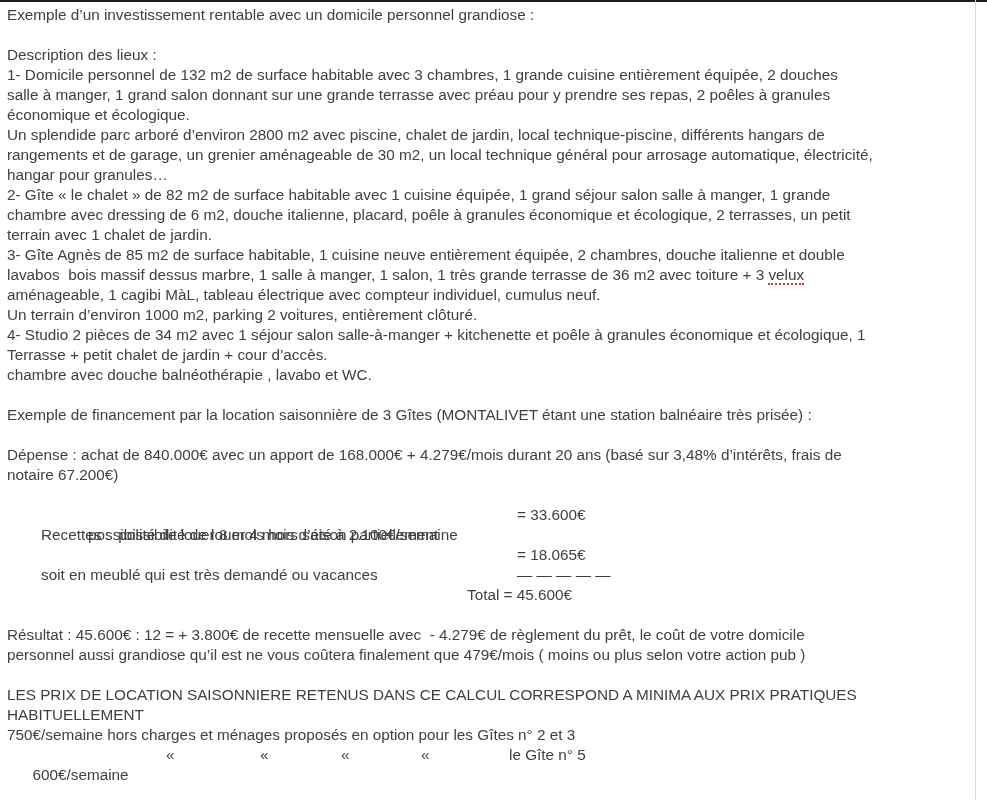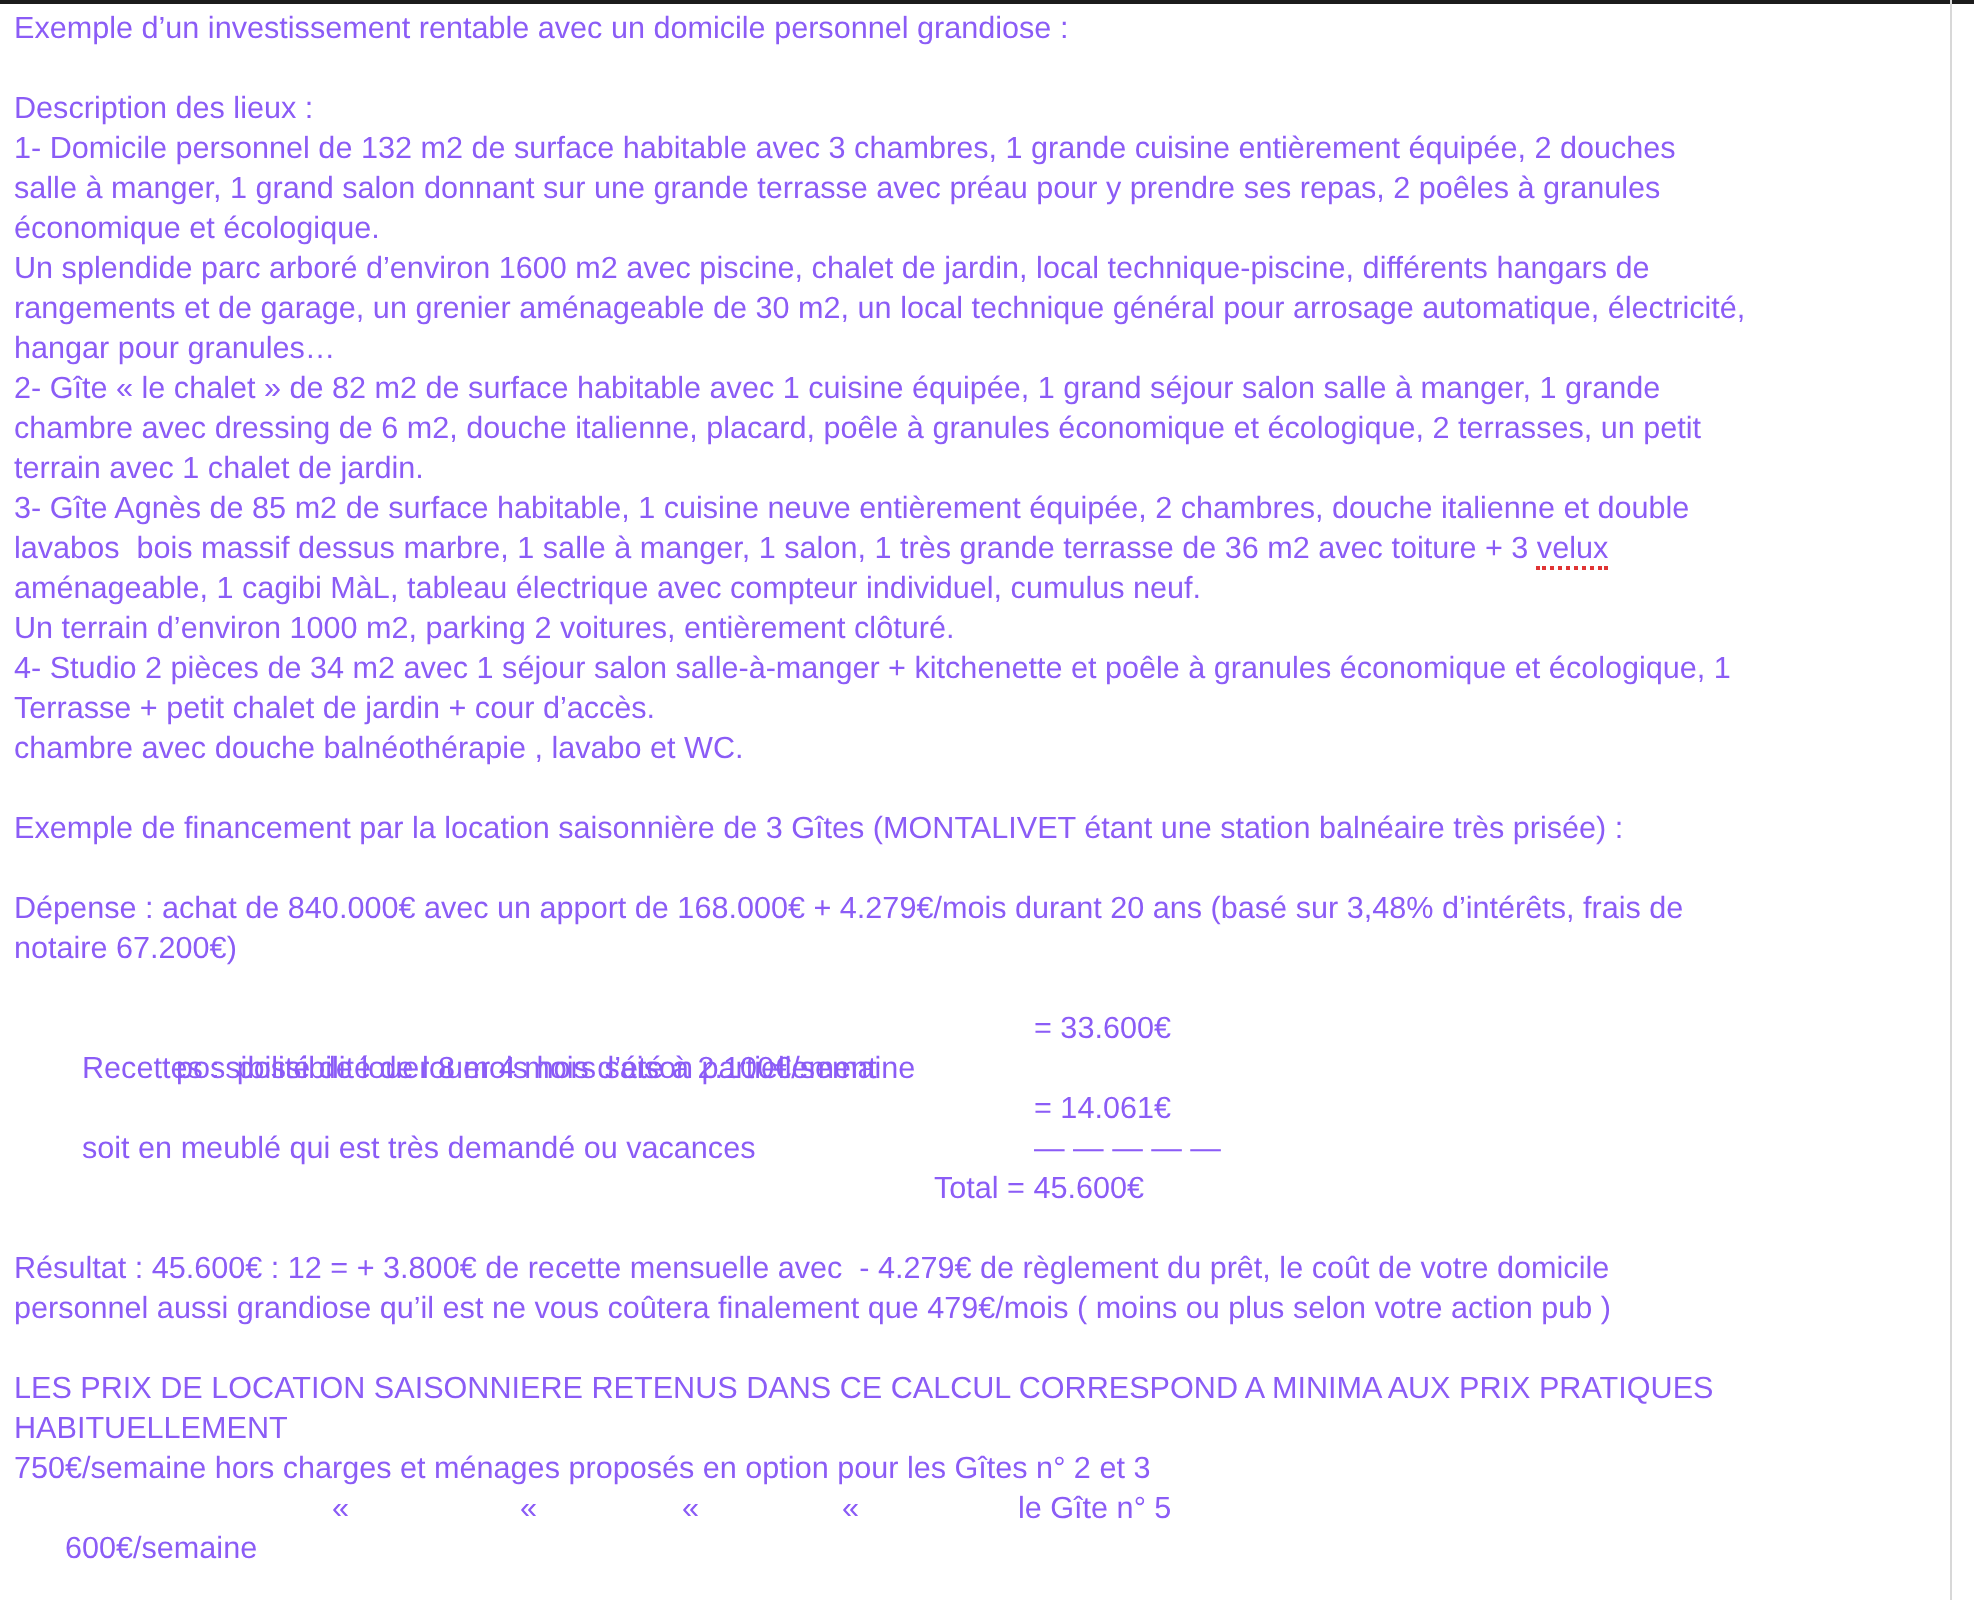--- a/index.html
+++ b/index.html
@@ -4,21 +4,21 @@
 <style>
   html,body{margin:0;padding:0;background:#ffffff;}
   .page{
     position:relative;
     width:987px;height:800px;
     background:#ffffff;
     overflow:hidden;
     font-family:"Liberation Sans", sans-serif;
     font-size:15.3px;
     line-height:20px;
-    color:#8b5cf6;
+    color:#404040;
   }
   .topbar{position:absolute;top:0;left:0;right:0;height:2px;background:#1c1c1c;}
   .edge-line{position:absolute;top:0;bottom:0;right:11px;width:1px;background:#d8d8d8;}
   .content{position:absolute;top:5px;left:7px;right:0;}
   .ln{height:20px;white-space:pre;}
   .rel{position:relative;}
   .abs{position:absolute;top:0;}
   .indent{padding-left:81px;}
   .misspell{border-bottom:2px dotted #e03434;}
 </style>
@@ -32,21 +32,21 @@
   <div class="content">
 
     <div class="ln">Exemple d’un investissement rentable avec un domicile personnel grandiose :</div>
     <div class="ln"></div>
 
     <div class="ln">Description des lieux :</div>
     <div id="description-lines">
         <div class="ln">1- Domicile personnel de 132 m2 de surface habitable avec 3 chambres, 1 grande cuisine entièrement équipée, 2 douches</div>
         <div class="ln">salle à manger, 1 grand salon donnant sur une grande terrasse avec préau pour y prendre ses repas, 2 poêles à granules</div>
         <div class="ln">économique et écologique.</div>
-        <div class="ln">Un splendide parc arboré d’environ 1600 m2 avec piscine, chalet de jardin, local technique-piscine, différents hangars de</div>
+        <div class="ln">Un splendide parc arboré d’environ 2800 m2 avec piscine, chalet de jardin, local technique-piscine, différents hangars de</div>
         <div class="ln">rangements et de garage, un grenier aménageable de 30 m2, un local technique général pour arrosage automatique, électricité,</div>
         <div class="ln">hangar pour granules…</div>
         <div class="ln">2- Gîte « le chalet » de 82 m2 de surface habitable avec 1 cuisine équipée, 1 grand séjour salon salle à manger, 1 grande</div>
         <div class="ln">chambre avec dressing de 6 m2, douche italienne, placard, poêle à granules économique et écologique, 2 terrasses, un petit</div>
         <div class="ln">terrain avec 1 chalet de jardin.</div>
         <div class="ln">3- Gîte Agnès de 85 m2 de surface habitable, 1 cuisine neuve entièrement équipée, 2 chambres, douche italienne et double</div>
         <div class="ln">lavabos  bois massif dessus marbre, 1 salle à manger, 1 salon, 1 très grande terrasse de 36 m2 avec toiture + 3 <span class="misspell">velux</span></div>
         <div class="ln">aménageable, 1 cagibi MàL, tableau électrique avec compteur individuel, cumulus neuf.</div>
         <div class="ln">Un terrain d’environ 1000 m2, parking 2 voitures, entièrement clôturé.</div>
         <div class="ln">4- Studio 2 pièces de 34 m2 avec 1 séjour salon salle-à-manger + kitchenette et poêle à granules économique et écologique, 1</div>
@@ -65,21 +65,21 @@
     <div class="ln"></div>
 
     <div>
       <div class="ln rel">
         <span>Recettes :  possibilité de louer 4 mois d’été à 2.100€/semaine</span>
         <span class="abs" style="left:510px">= 33.600€</span>
       </div>
       <div class="ln indent">possibilité de louer 8 mois hors saison partiellement</div>
       <div class="ln rel">
         <span>soit en meublé qui est très demandé ou vacances</span>
-        <span class="abs" style="left:510px">= 14.061€</span>
+        <span class="abs" style="left:510px">= 18.065€</span>
       </div>
       <div class="ln rel">
         <span class="abs" style="left:510px">— — — — —</span>
       </div>
       <div class="ln rel">
         <span class="abs" style="left:460px">Total = 45.600€</span>
       </div>
     </div>
     <div class="ln"></div>
 

